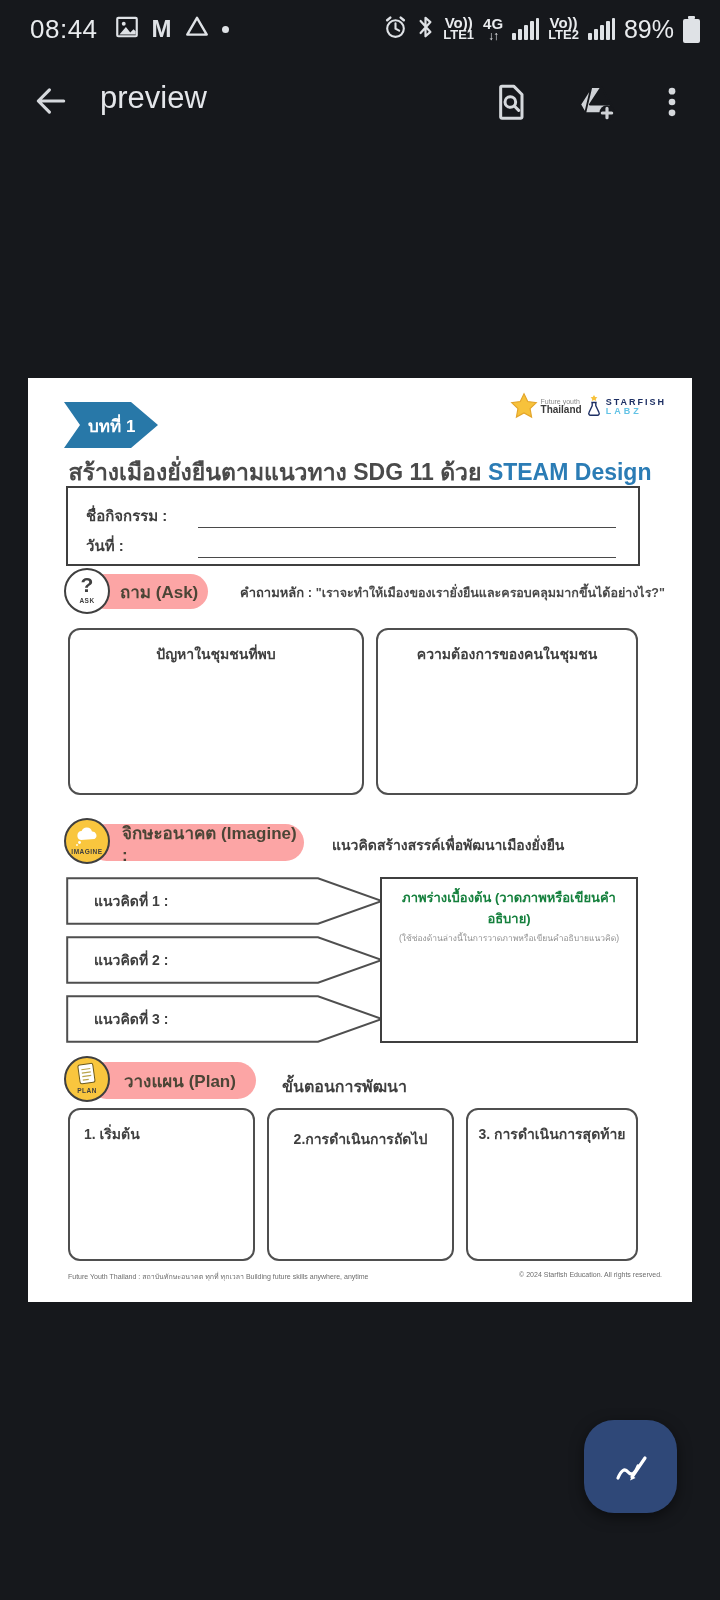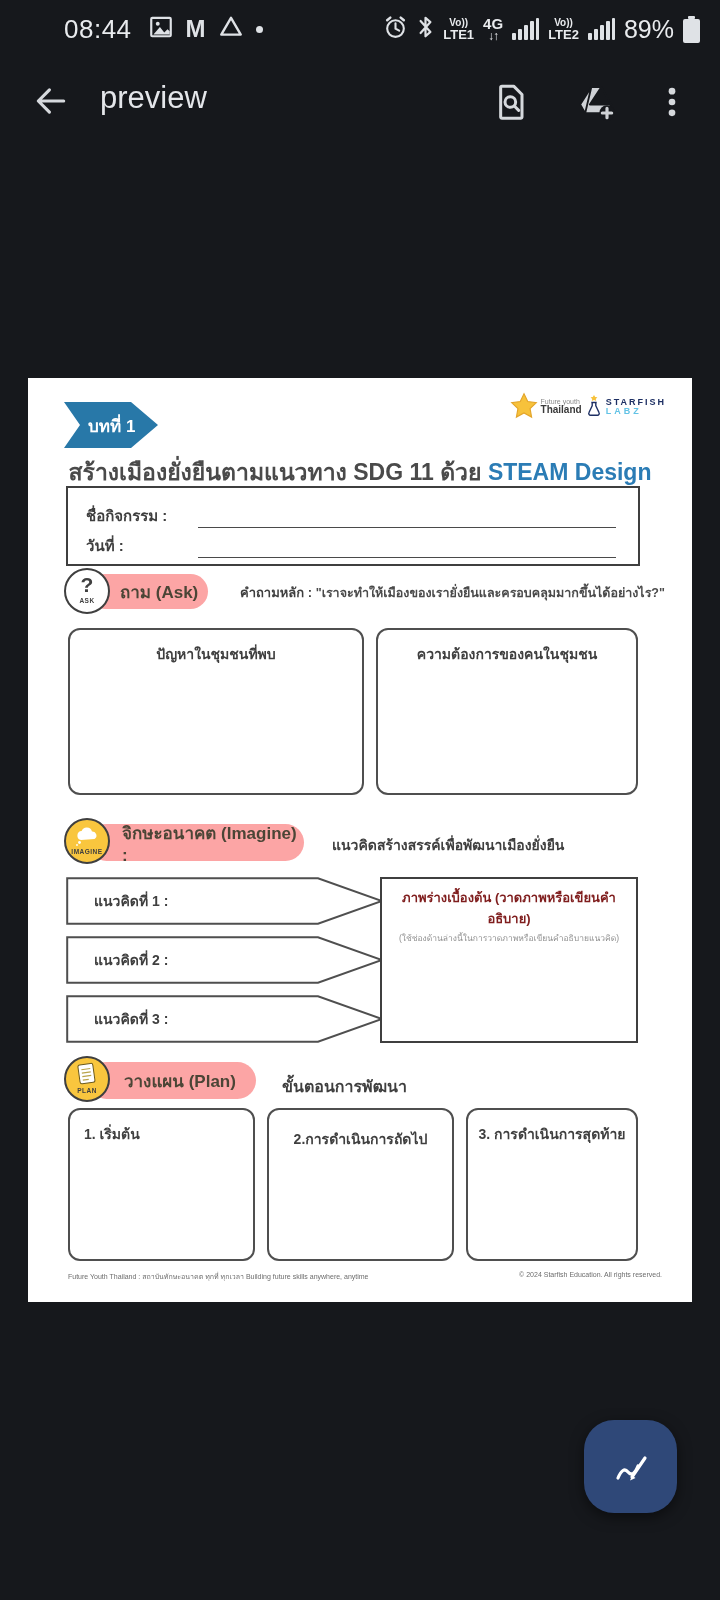--- a/index.html
+++ b/index.html
@@ -4,28 +4,28 @@
 <style>
   * { margin:0; padding:0; box-sizing:border-box; }
   html,body { background:#000; }
   .screen {
     position:relative; width:720px; height:1600px; overflow:hidden;
     background:#16181c; font-family:"Liberation Sans", sans-serif;
   }
   
   .status-bar {
     position:absolute; top:0; left:0; right:0; height:58px;
-    display:flex; align-items:center; padding:0 20px 0 64px; color:#e9ebee;
+    display:flex; align-items:center; padding:0 20px 0 30px; color:#e9ebee;
   }
   .sb-time { font-size:26px; letter-spacing:0.5px; }
   .sb-left-icons { display:flex; align-items:center; gap:12px; margin-left:16px; }
   .sb-spacer { flex:1; }
   .sb-right { display:flex; align-items:center; gap:9px; }
   .sb-stack { display:flex; flex-direction:column; align-items:center; line-height:12px; }
-  .sb-stack .t1 { font-size:10px; font-weight:bold; }
+  .sb-stack .t1 { font-size:15px; font-weight:bold; }
   .sb-stack .t2 { font-size:13px; font-weight:bold; }
   .sb-4g { font-size:15px; font-weight:bold; line-height:14px; }
   .sb-arrows { font-size:12px; line-height:11px; letter-spacing:-1px; }
   .sig { display:flex; align-items:flex-end; gap:2px; height:22px; }
   .sig i { display:block; width:4px; background:#dfe2e6; border-radius:1px; }
   .sb-batt-pct { font-size:25px; }
   .battery { position:relative; width:17px; height:27px; }
   .battery .cap { position:absolute; top:0; left:5px; width:7px; height:3px; background:#dfe2e6; border-radius:1px; }
   .battery .body { position:absolute; top:3px; left:0; width:17px; height:24px; background:#dfe2e6; border-radius:2px; }
   .sb-dot { width:7px; height:7px; border-radius:50%; background:#dfe2e6; }
@@ -76,21 +76,21 @@
   .q-text  { font-size:12.5px; font-weight:bold; color:#4a4a4a; }
   
   .round-box { position:absolute; border:2px solid #4f4f4f; border-radius:12px; background:#fff; }
   .rb-title { text-align:center; font-size:14px; font-weight:bold; color:#3f3f3f; margin-top:13px; }
   .rb-title.left { text-align:left; margin-left:14px; }
   
   .idea { position:absolute; left:38px; width:318px; height:48px; }
   .idea svg { position:absolute; left:0; top:0; }
   .idea .lbl { position:absolute; left:28px; top:0; height:48px; display:flex; align-items:center; font-size:14px; font-weight:bold; color:#3f3f3f; }
   .sketch-box { position:absolute; left:352px; top:499px; width:258px; height:166px; border:2.5px solid #3f3f3f; background:#fff; text-align:center; }
-  .sketch-box .t { font-size:13px; font-weight:bold; color:#7f1d1d; margin-top:8px; }
+  .sketch-box .t { font-size:13px; font-weight:bold; color:#15803d; margin-top:8px; }
   .sketch-box .s { font-size:8.5px; color:#8f8f8f; margin-top:2px; }
   .doc-footer { position:absolute; top:893px; left:40px; right:30px; display:flex; justify-content:space-between; }
   .doc-footer span { font-size:7px; color:#6d6d6d; }
   
   .fab {
     position:absolute; left:584px; top:1420px; width:93px; height:93px; border-radius:30px;
     background:#2f4878; display:flex; align-items:center; justify-content:center;
     box-shadow:0 4px 14px rgba(0,0,0,.5); cursor:pointer;
   }
 </style>

